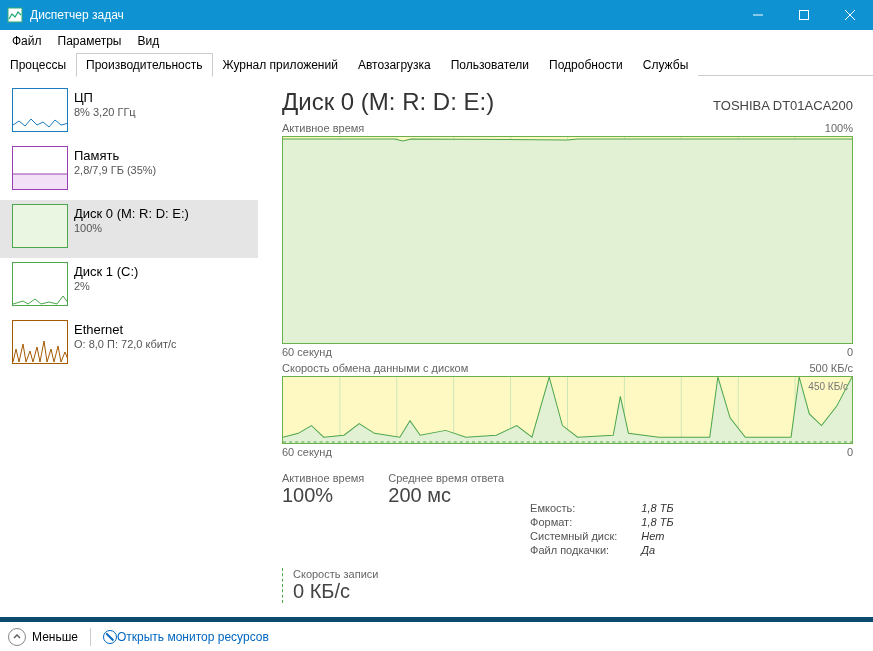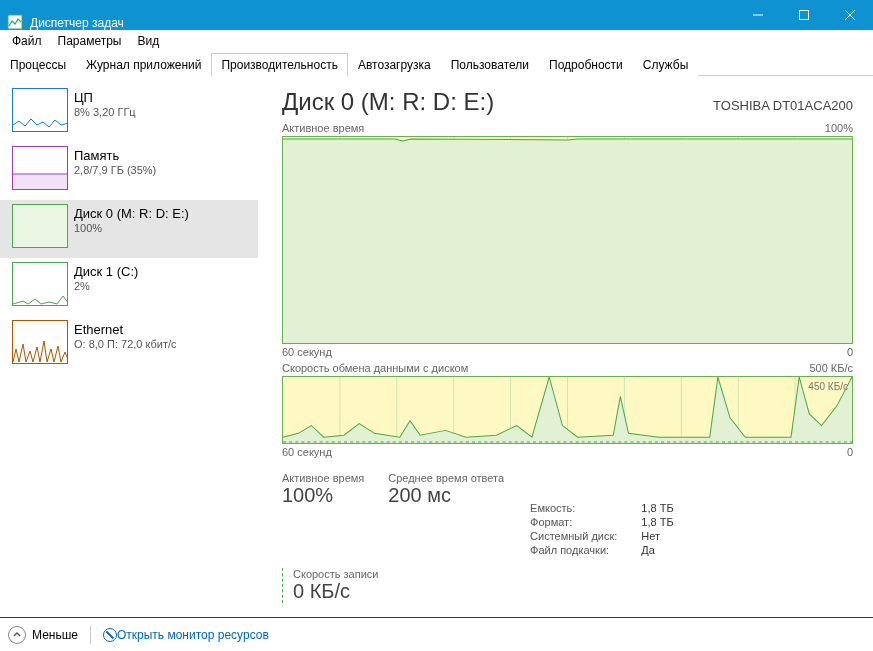--- a/index.html
+++ b/index.html
@@ -1,19 +1,19 @@
 <!DOCTYPE html>
 <html><head>
 <meta charset="utf-8">
 <style>
 * { box-sizing: border-box; margin: 0; padding: 0; font-family: "Segoe UI", Tahoma, sans-serif; }
 body { width: 873px; height: 651px; background: #fff; overflow: hidden; font-size: 12px; color: #000; }
 
 
-.titlebar { height: 30px; background: #0f92d1; display: flex; align-items: flex-end; color: #fff; }
+.titlebar { height: 30px; background: #0f92d1; display: flex; align-items: center; color: #fff; }
 .titlebar .icon { width: 16px; height: 16px; margin: 0 7px; display: inline-block; }
 .titlebar .title { font-size: 12px; flex: 1; }
 .win-ctrl { height: 30px; width: 46px; display: flex; align-items: center; justify-content: center; }
 .win-ctrl svg { stroke: #fff; }
 
 
 .menubar { height: 22px; display: flex; align-items: center; padding: 0 4px; border-bottom: 1px solid #fff; }
 .menu-item { padding: 3px 8px; font-size: 12px; }
 
 
@@ -56,24 +56,24 @@
 
 .stats { display: flex; gap: 24px; margin-top: 14px; }
 .stat-col { }
 .stat-label { font-size: 11px; color: #666; }
 .stat-val { font-size: 20px; color: #444; margin-top: 0px; }
 .stat-row2 { display: flex; gap: 16px; margin-top: 10px; }
 .stat-block { border-left: 1px solid #4ca64c; padding: 0 10px; }
 .stat-block.dashed { border-left: 1px dashed #4ca64c; }
 .info-table { font-size: 11px; color: #555; margin-top: 28px; }
 .info-table td:first-child { padding-right: 22px; }
-.info-table td:last-child { color: #333; }
-
-
-.footer { position: absolute; bottom: 0; left: 0; right: 0; height: 34px; border-top: 1px solid #0c4a6e; display: flex; align-items: center; padding: 0 8px; gap: 6px; font-size: 12px; }
+.info-table td:last-child { color: #333; font-style: italic; }
+
+
+.footer { position: absolute; bottom: 0; left: 0; right: 0; height: 34px; border-top: 5px solid #0c4a6e; display: flex; align-items: center; padding: 0 8px; gap: 6px; font-size: 12px; }
 .circle-btn { width: 18px; height: 18px; border: 1px solid #888; border-radius: 50%; display: flex; align-items: center; justify-content: center; }
 .sep { width: 1px; height: 18px; background: #ccc; margin: 0 6px; }
 .link { color: #0066c0; display: flex; align-items: center; }
 
 .proh{width:14px;height:14px;border:1.5px solid #0066c0;border-radius:50%;position:relative;}
 .proh::after{content:"";position:absolute;left:1px;top:5px;width:10px;height:1.5px;background:#0066c0;transform:rotate(45deg);}
 </style>
 </head>
 <body>
 
@@ -104,22 +104,22 @@
 </div>
 
 <div class="menubar">
   <div class="menu-item">Файл</div>
   <div class="menu-item">Параметры</div>
   <div class="menu-item">Вид</div>
 </div>
 
 <div class="tabs">
   <div class="tab">Процессы</div>
+  <div class="tab active">Производительность</div>
   <div class="tab">Журнал приложений</div>
-  <div class="tab active">Производительность</div>
   <div class="tab">Автозагрузка</div>
   <div class="tab">Пользователи</div>
   <div class="tab">Подробности</div>
   <div class="tab">Службы</div>
 </div>
 
 <div class="content">
 
   <div class="sidebar">
     <div class="sb-item">

